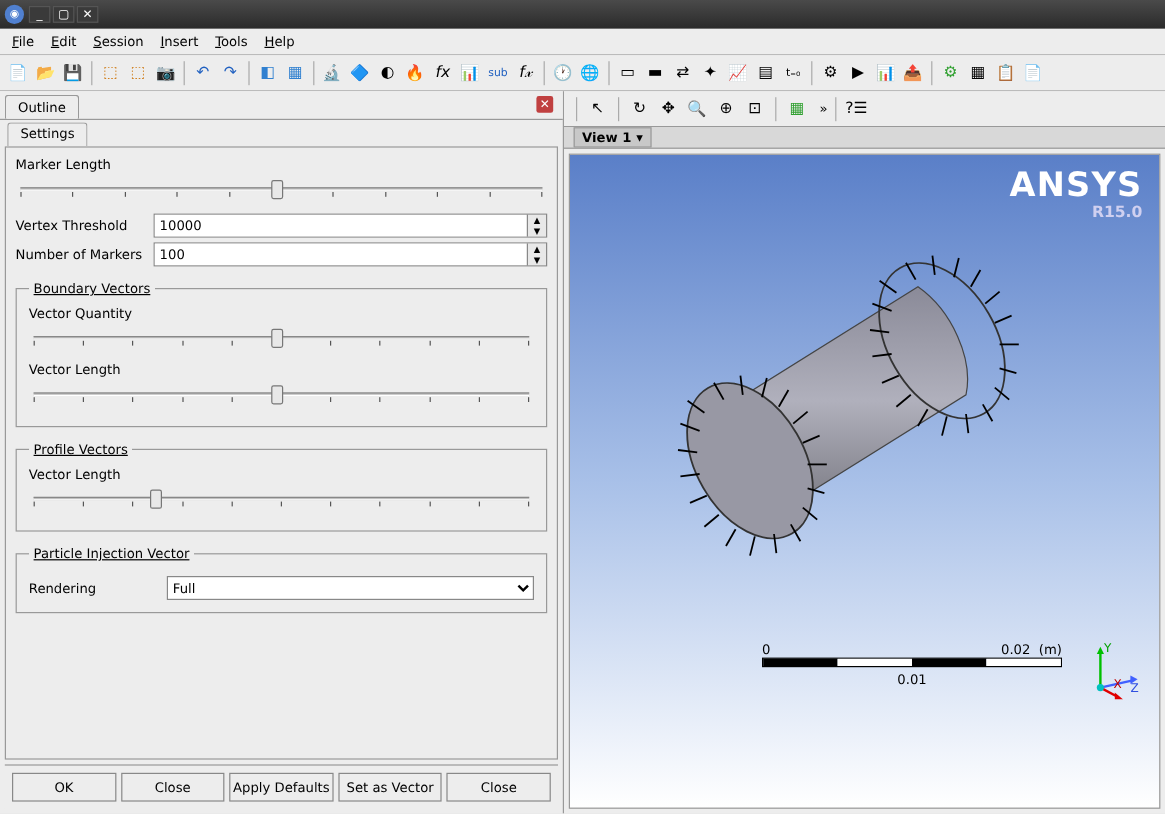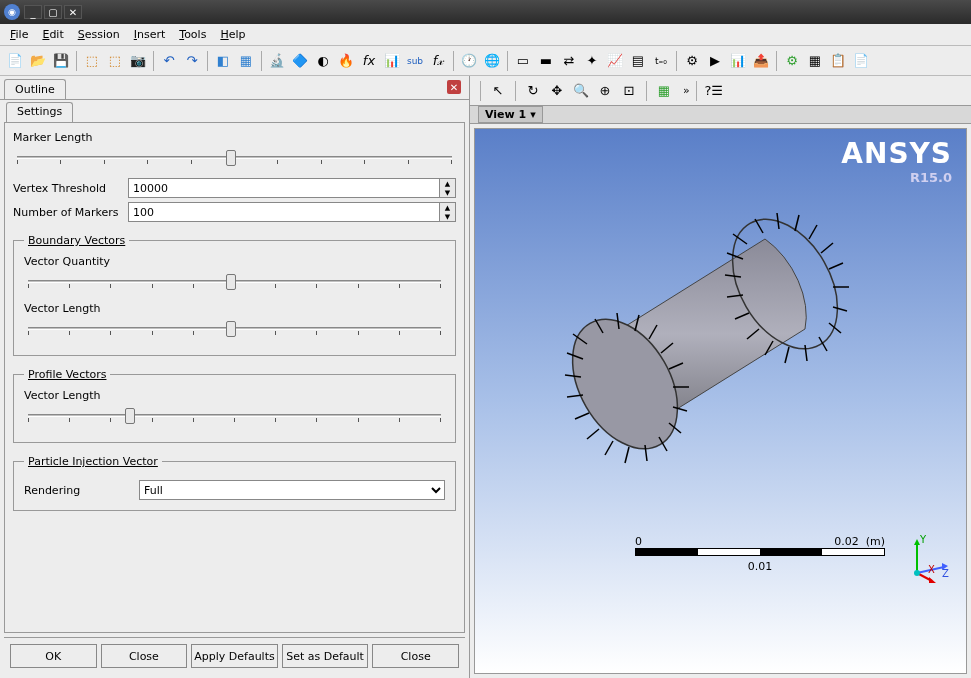--- a/index.html
+++ b/index.html
@@ -284,21 +284,21 @@
           <select>
             <option>Full</option>
           </select>
         </div>
       </fieldset>
     </div>
     <div class="button-bar">
       <button>OK</button>
       <button>Close</button>
       <button>Apply Defaults</button>
-      <button>Set as Default</button>
+      <button>Set as Vector</button>
       <button>Close</button>
     </div>
   </div>
 
   <div class="right-panel">
     <div class="view-toolbar">
       <div class="sep"></div>
       <div class="tool-btn">↖</div>
       <div class="sep"></div>
       <div class="tool-btn">↻</div>

